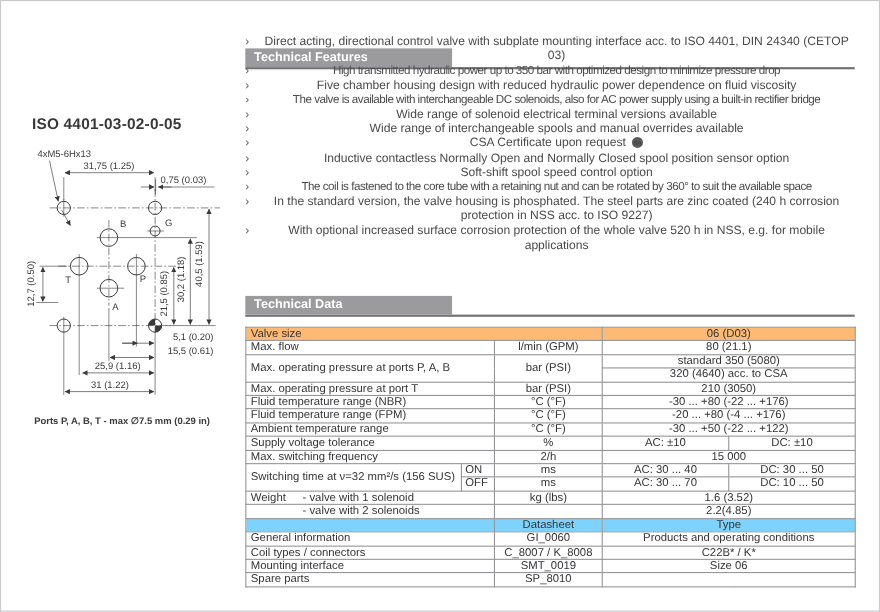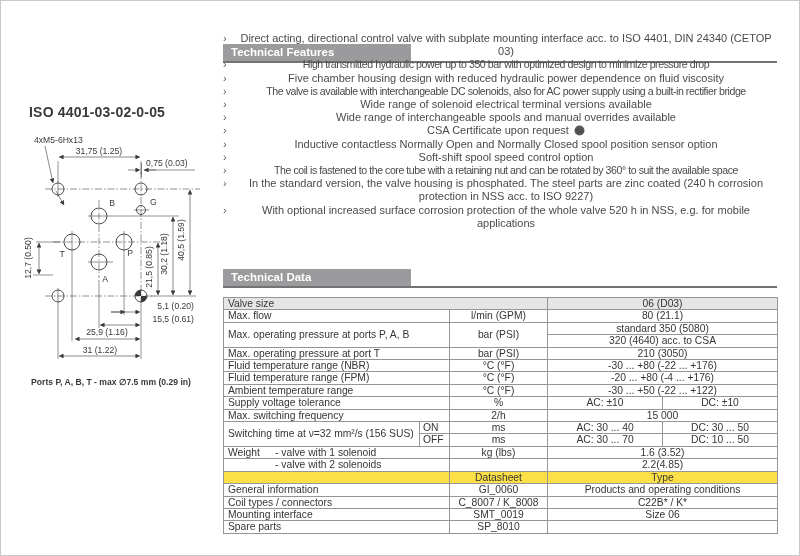--- a/index.html
+++ b/index.html
@@ -24,22 +24,22 @@
   
   #tech-table{position:absolute;left:222px;top:296px;width:554px;
               border-collapse:collapse;table-layout:fixed;
               font-size:10.3px;color:#353537;}
   #tech-table td{border:1px solid #96969a;height:11.4px;line-height:11.4px;
                  padding:0 4px;overflow:hidden;white-space:nowrap;}
   #tech-table td.lbl{text-align:left;}
   #tech-table td.unit{text-align:center;}
   #tech-table td.val{text-align:center;}
   #tech-table td.sub{text-align:left;padding:0 3px;}
-  #tech-table tr.gray td{background:#e5e5e5;}
-  #tech-table tr.midgray td{background:#fde047;}
+  #tech-table tr.gray td{background:#fdba74;}
+  #tech-table tr.midgray td{background:#7dd3fc;}
   .wprefix{display:inline-block;width:47px;}
   td.indent2{padding-left:51px !important;}
   
   #drawing-title{position:absolute;left:28px;top:103px;font-size:14px;font-weight:bold;
                  color:#39393b;letter-spacing:0.2px;}
   #iso-svg{position:absolute;left:0;top:133px;}
   #drawing-caption{position:absolute;left:22px;top:376px;width:176px;text-align:center;
                    font-size:8.6px;font-weight:bold;color:#39393b;}
   svg text{font-family:"Liberation Sans",sans-serif;fill:#39393b;}
 </style>

